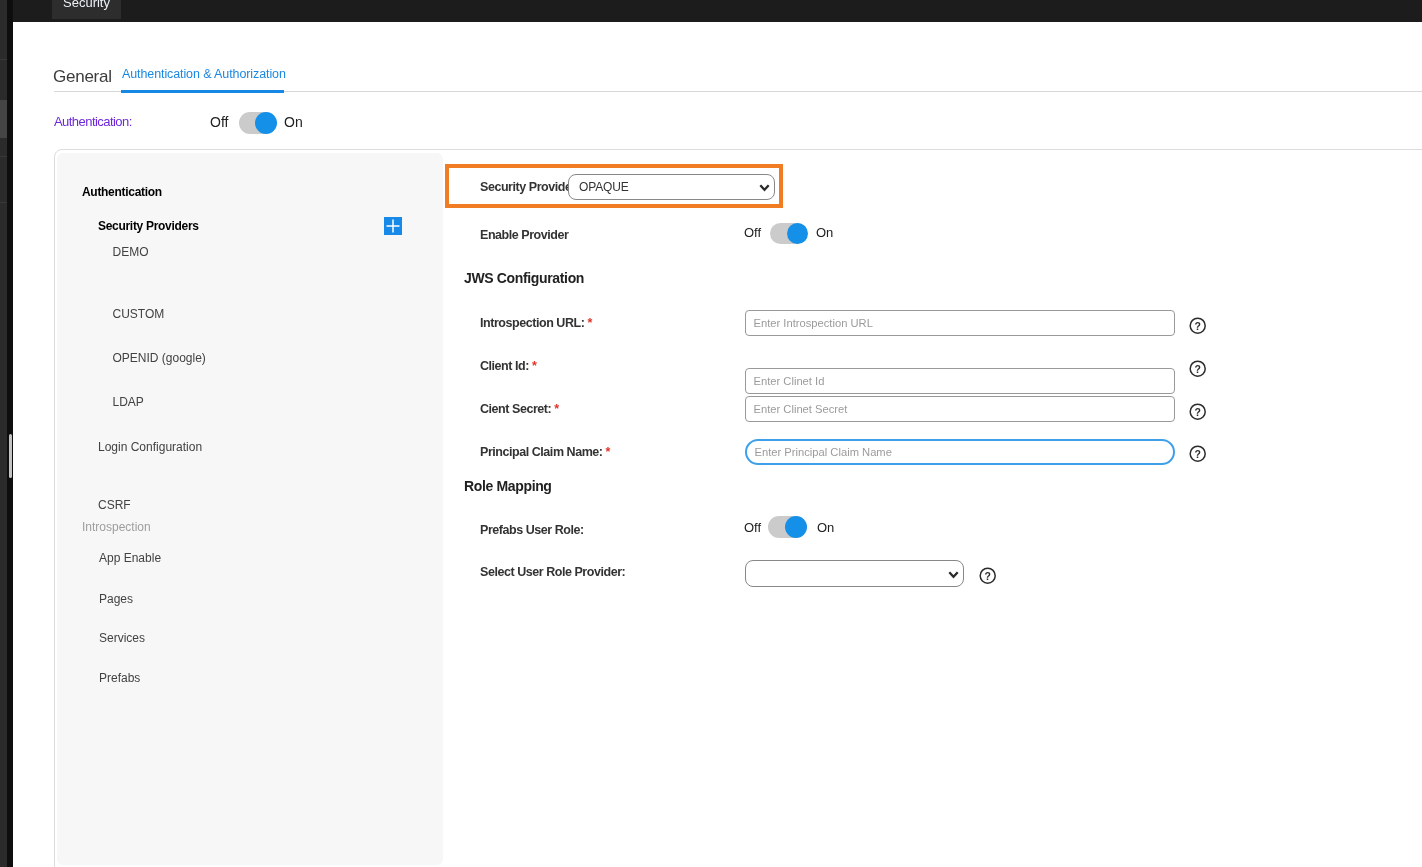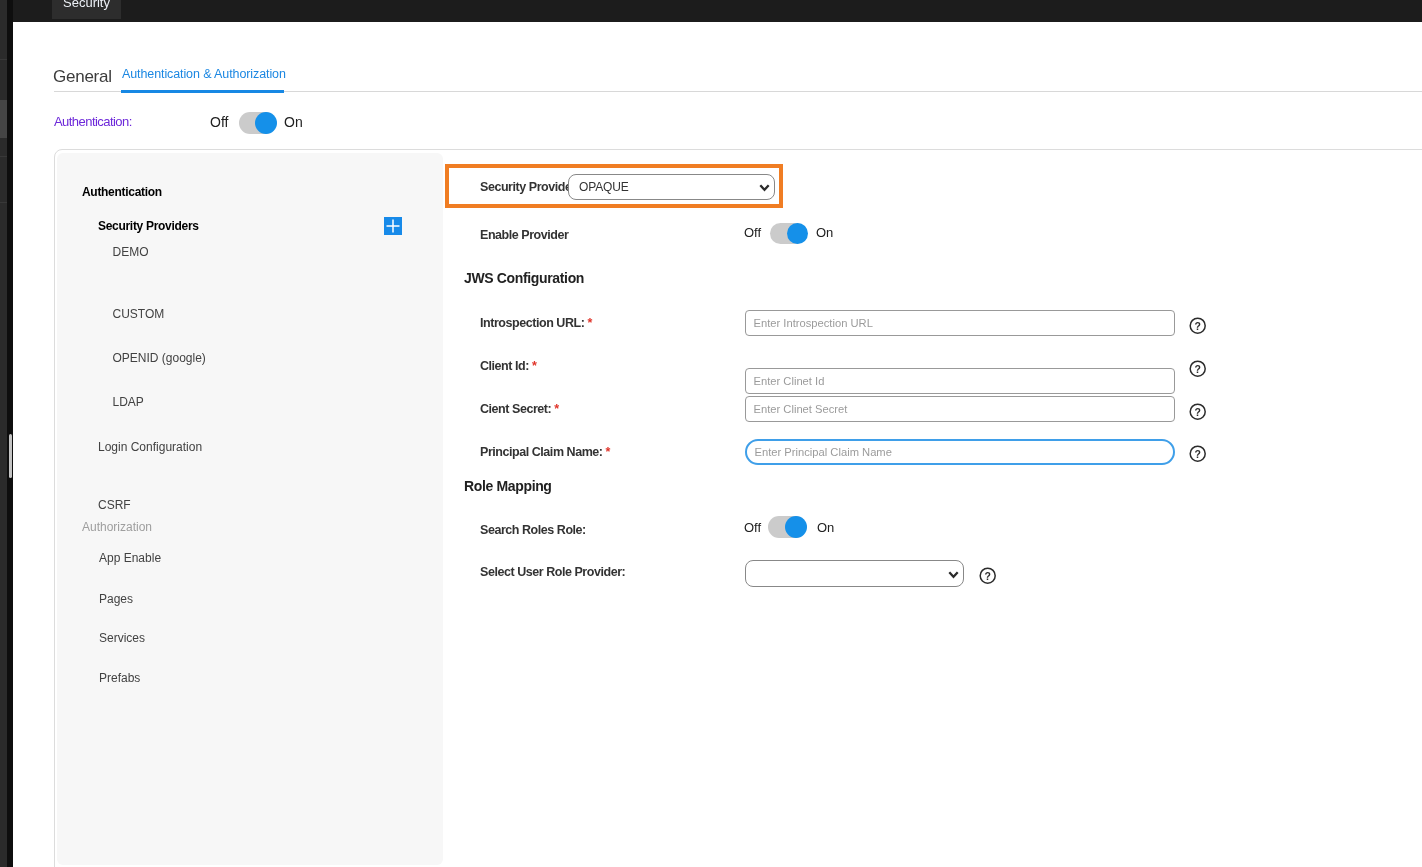--- a/index.html
+++ b/index.html
@@ -56,21 +56,21 @@
   <svg width="18" height="18">
       <path d="M9 2.5 V15.5 M2.5 9 H15.5" stroke="#fff" stroke-width="1.5"></path>
     </svg>
 </div>
 <div class="si" style="left:112.5px;top:245px">DEMO</div>
 <div class="si" style="left:112.5px;top:307px">CUSTOM</div>
 <div class="si" style="left:112.5px;top:351px">OPENID (google)</div>
 <div class="si" style="left:112.5px;top:395px">LDAP</div>
 <div class="si" style="left:98px;top:440px">Login Configuration</div>
 <div class="si" style="left:98px;top:498px">CSRF</div>
-<div class="si" style="left:82px;top:519.5px;color:#9e9e9e">Authorization</div>
+<div class="si" style="left:82px;top:519.5px;color:#9e9e9e">Introspection</div>
 <div class="si" style="left:99px;top:551px">App Enable</div>
 <div class="si" style="left:99px;top:591.5px">Pages</div>
 <div class="si" style="left:99px;top:630.5px">Services</div>
 <div class="si" style="left:99px;top:670.5px">Prefabs</div>
 
 <div class="abs" style="left:445px;top:163.5px;width:338px;height:44px;border:4.5px solid #f07d23;background:#fff"></div>
 <div class="lbl" style="left:464px;top:180px">Security Provider</div>
 <div class="sel" style="left:568px;top:174px;width:207px;height:26px;line-height:24px;padding-left:10px">OPAQUE
   <svg style="position:absolute;right:4px;top:9px" width="11" height="8">
       <path d="M1.3 1.3 L5.5 5.8 L9.7 1.3" fill="none" stroke="#2b2b2b" stroke-width="2.3" stroke-linecap="butt"></path>
@@ -110,21 +110,21 @@
 
 <div class="lbl" style="left:464px;top:445px">Principal Claim Name: <span class="req">*</span></div>
 <div class="inp" style="top:439px;border:2px solid #3f9fe9;border-radius:13px;line-height:22px">Enter Principal Claim Name</div>
 <div class="help" style="left:1188.5px;top:444.5px"><svg width="18" height="18" viewBox="0 0 18 18">
       <circle cx="8.7" cy="8.7" r="7.5" fill="#fff" stroke="#2c2c2c" stroke-width="1.5"></circle>
       <text x="8.7" y="12.6" text-anchor="middle" font-family="Liberation Sans" font-size="10.5" font-weight="bold" fill="#2c2c2c">?</text>
     </svg></div>
 
 <div class="hd" style="left:464px;top:478px">Role Mapping</div>
 
-<div class="lbl" style="left:464px;top:522.5px">Search Roles Role:</div>
+<div class="lbl" style="left:464px;top:522.5px">Prefabs User Role:</div>
 <div class="offon" style="left:744px;top:520px">Off</div>
 <div class="toggle" style="left:768px;top:516px;width:38px;height:22px">
     <div class="track"></div>
     <div class="knob" style="width:22px;height:22px"></div>
   </div>
 <div class="offon" style="left:817px;top:520px">On</div>
 
 <div class="lbl" style="left:464px;top:565px">Select User Role Provider:</div>
 <div class="sel" style="left:745px;top:560px;width:219px;height:27px">
   <svg style="position:absolute;right:4px;top:10px" width="11" height="8">

